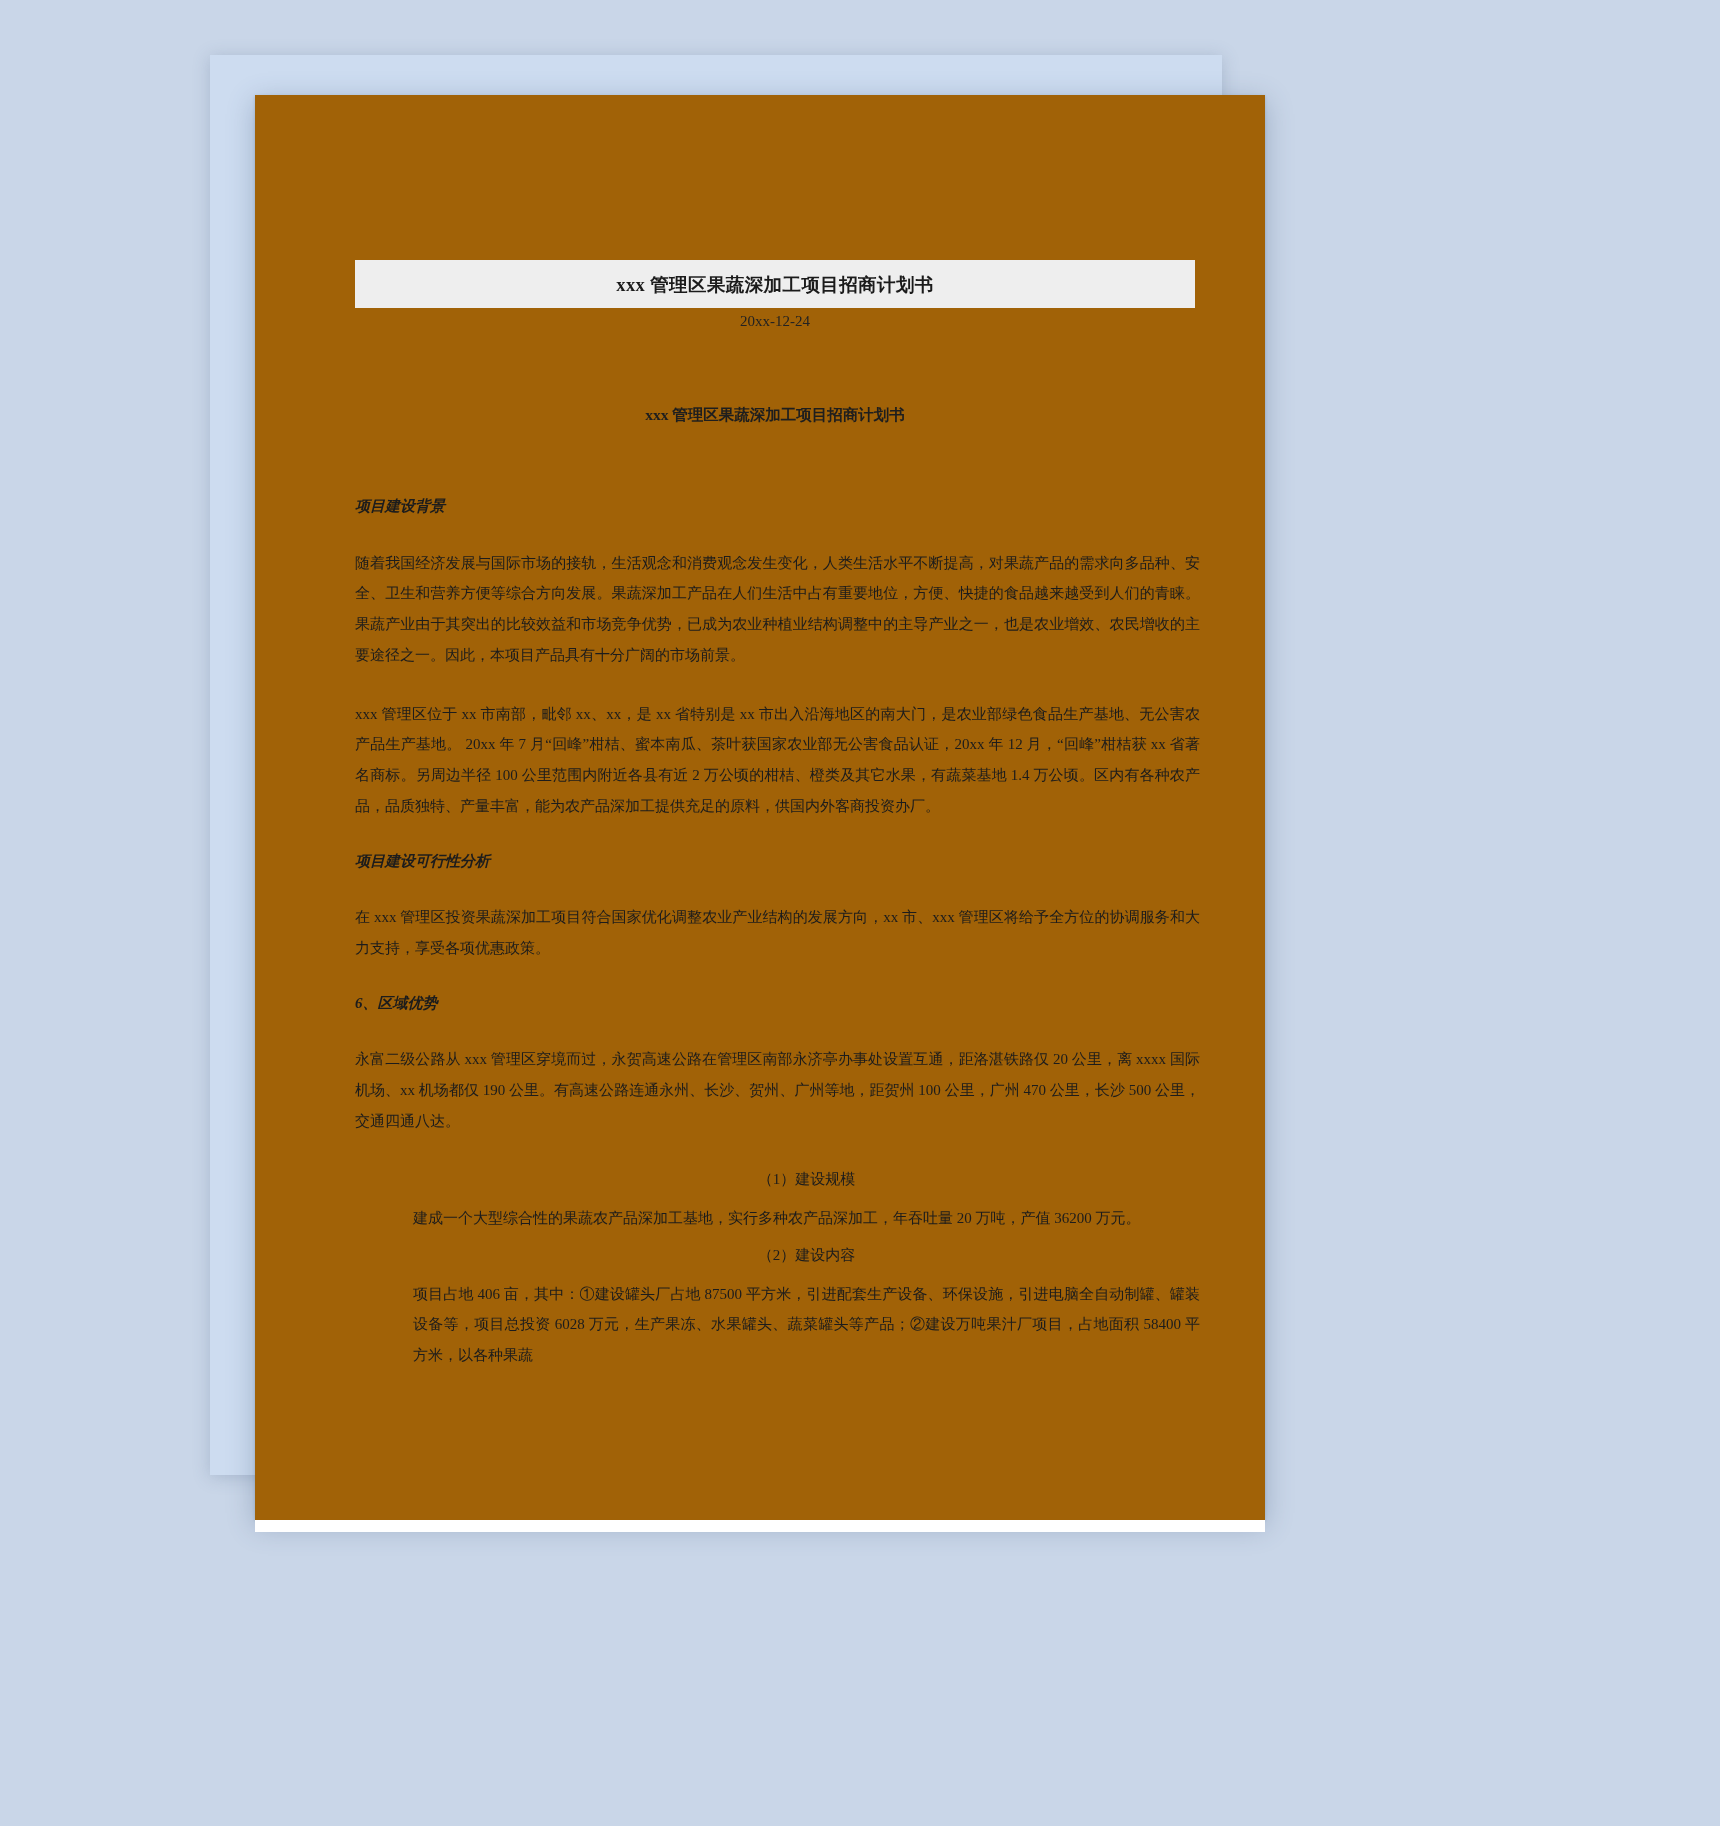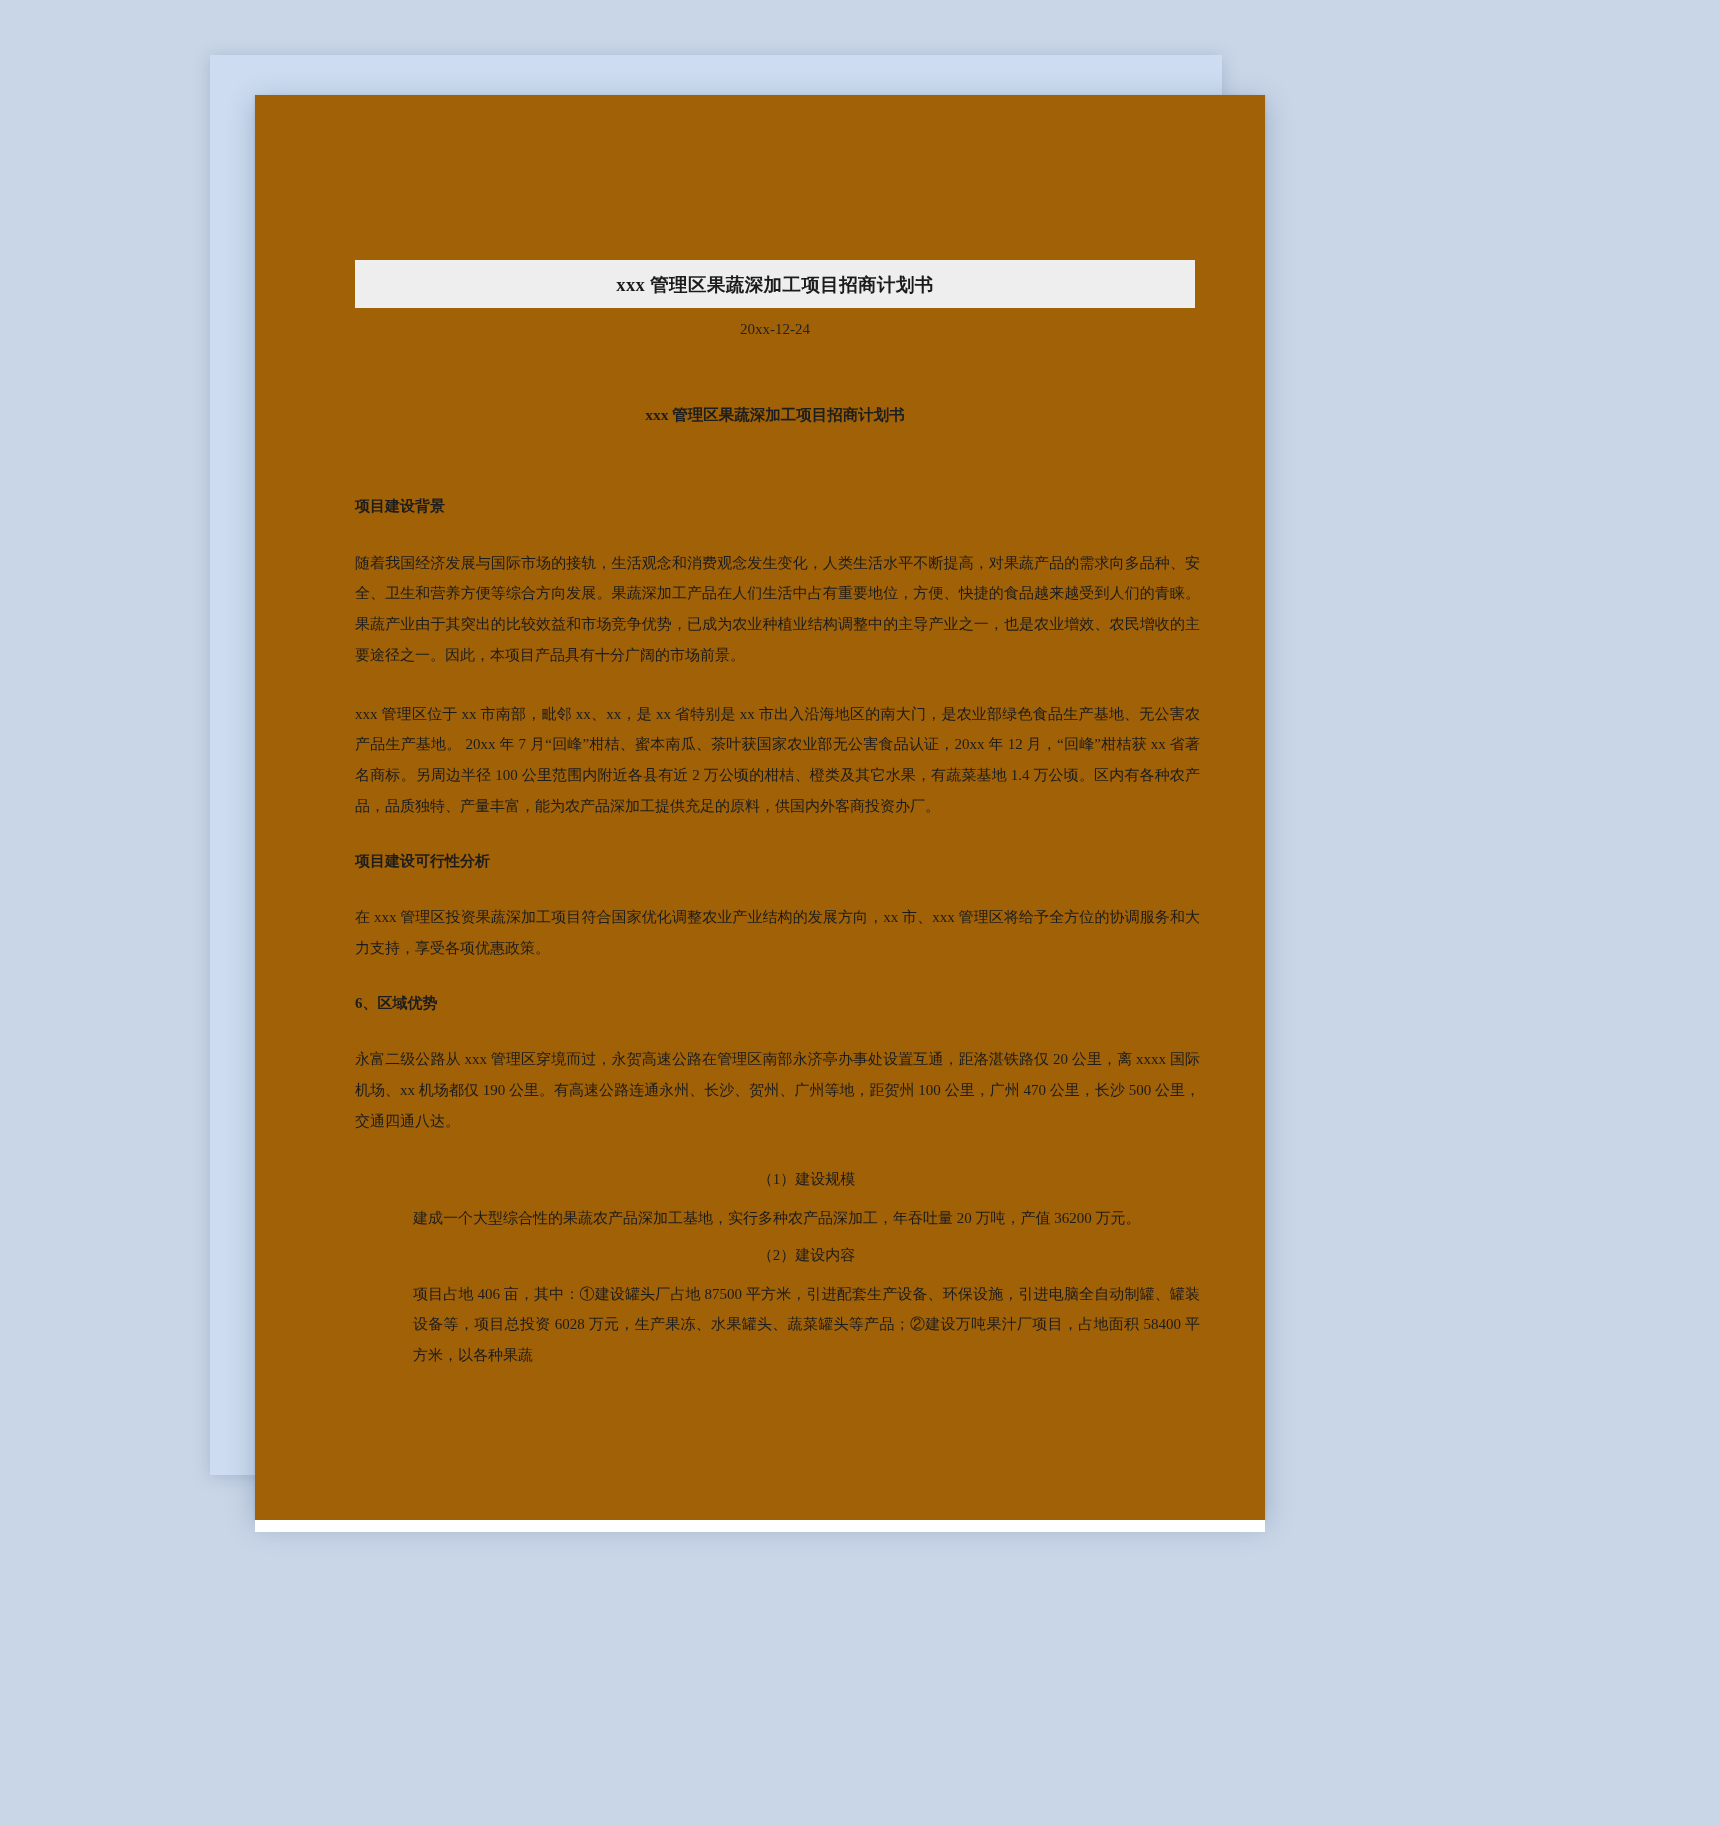--- a/index.html
+++ b/index.html
@@ -70,21 +70,20 @@
   }
 
   .doc-date {
     position: absolute;
     left: 0;
     top: 218px;
     width: 840px;
     text-align: center;
     font-size: 15px;
     color: #222;
-    margin-top: 8px;
   }
 
   .doc-subtitle {
     position: absolute;
     left: 0;
     top: 310px;
     width: 840px;
     text-align: center;
     font-size: 15.5px;
     color: #1e1e1e;
@@ -97,20 +96,21 @@
     top: 400px;
     width: 845px;
   }
 
   .heading {
     font-size: 15px;
     color: #1c1c1c;
     font-weight: 600;
     margin: 0 0 30px 0;
     line-height: 1.5;
+    font-style: italic;
   }
 
   .para {
     font-size: 15px;
     color: #1c1c1c;
     line-height: 2.05;
     margin: 0 0 28px 0;
     text-align: justify;
     text-justify: inter-ideograph;
   }

